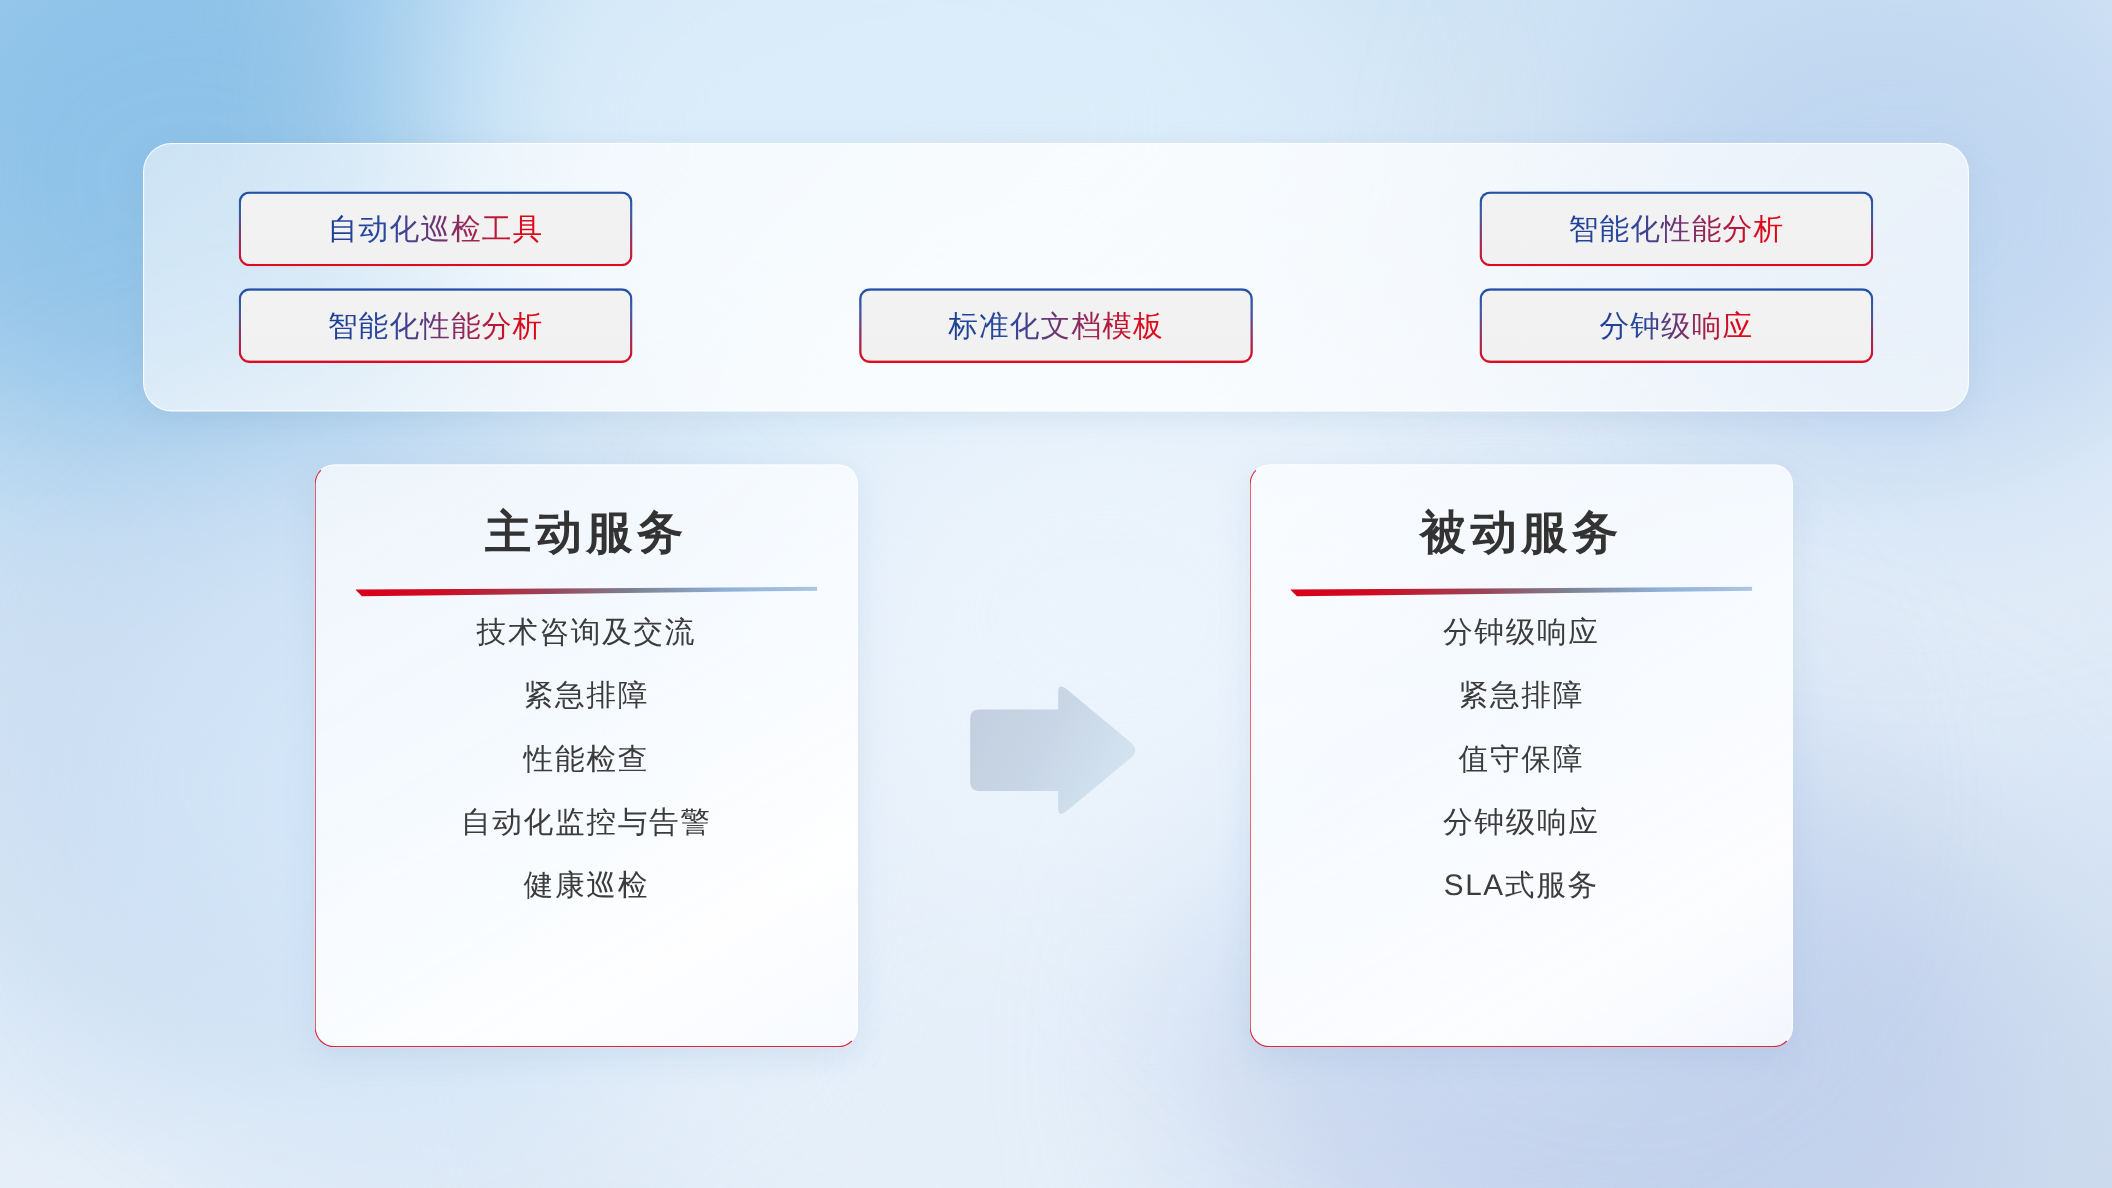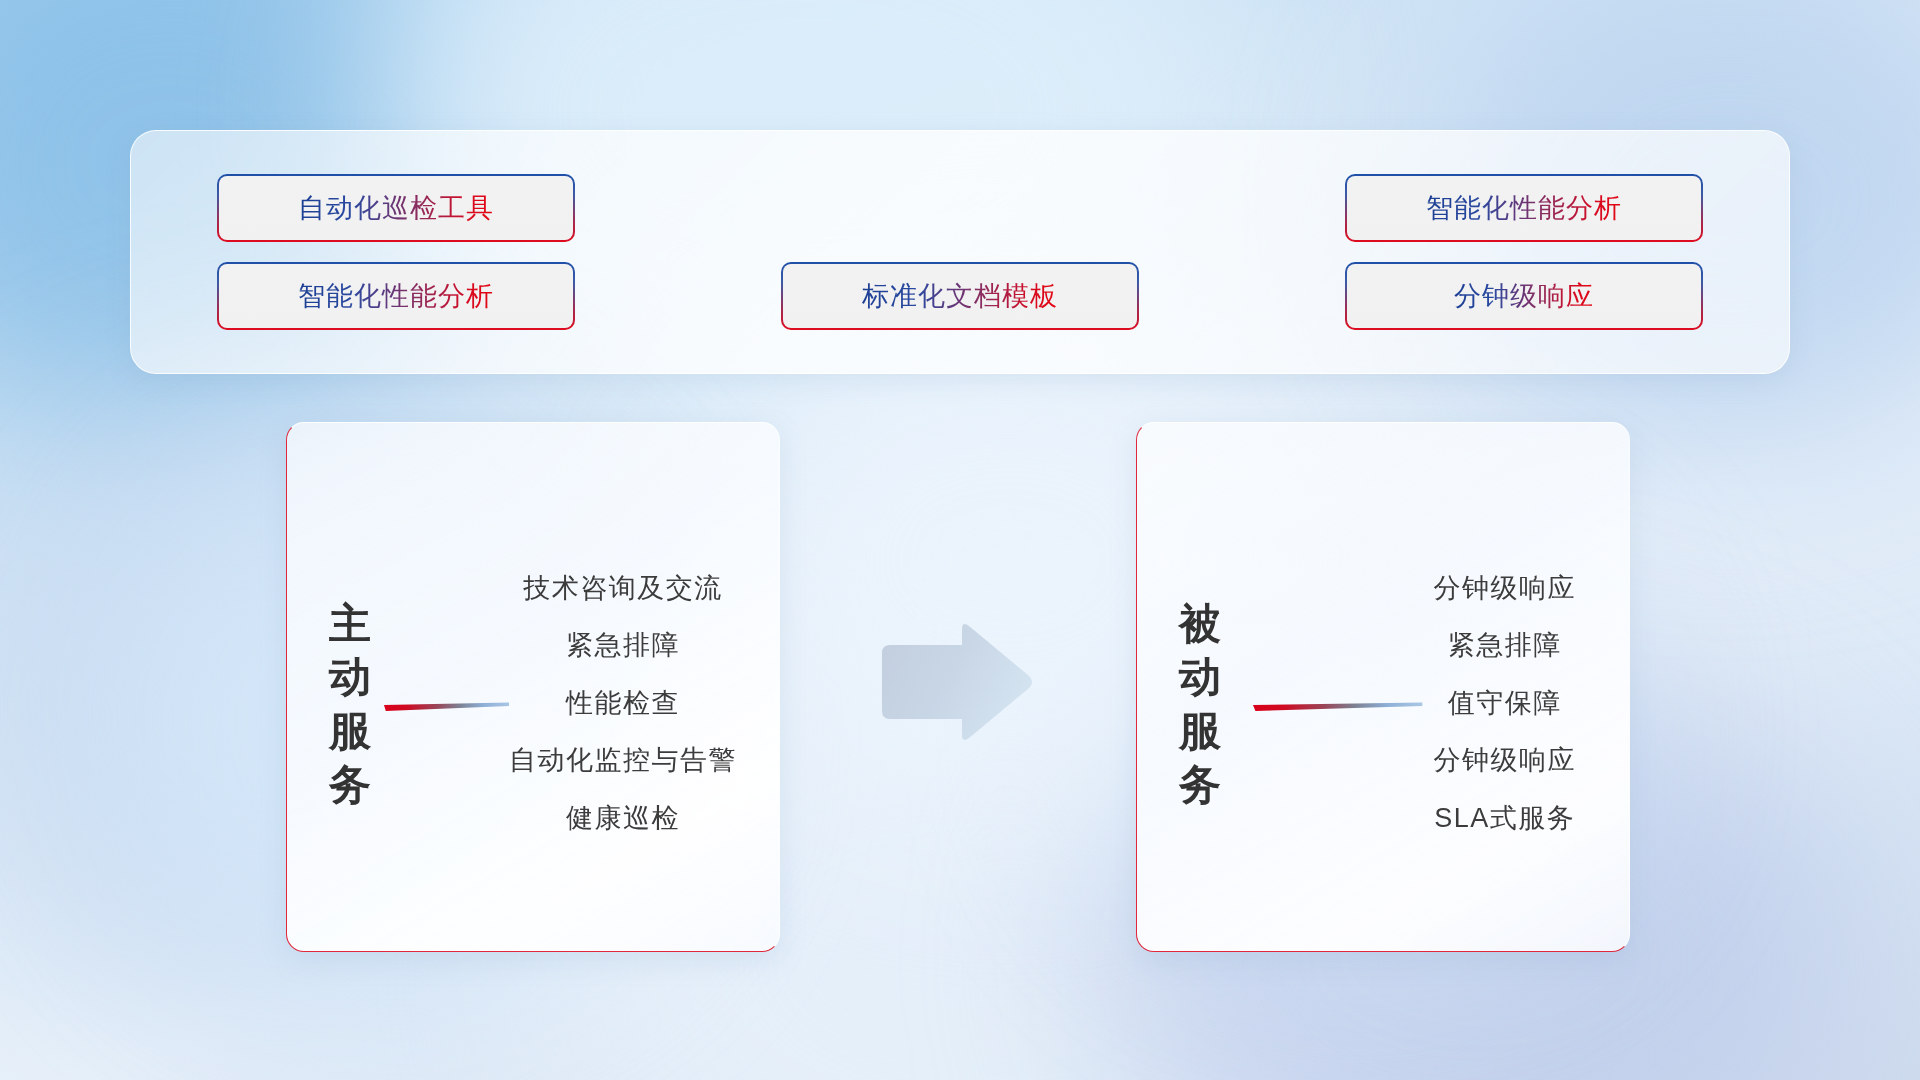--- a/index.html
+++ b/index.html
@@ -101,21 +101,21 @@
     height: 530px;
     border-radius: 18px;
     background: linear-gradient(150deg, rgba(255,255,255,0.68) 0%, rgba(248,251,255,0.90) 40%, rgba(255,255,255,0.95) 78%, rgba(249,251,255,0.88) 100%);
     border-top: 1px solid rgba(255,255,255,0.9);
     border-right: 1px solid rgba(255,255,255,0.55);
     border-left: 1.6px solid #e0273c;
     border-bottom: 1.6px solid #e0273c;
     box-shadow: 0 8px 28px rgba(120,155,195,0.16);
     padding: 30px 42px 0 42px;
     display: flex;
-    flex-direction: row;
+    flex-direction: column;
     align-items: center;
   }
   #card-proactive { left: 286px; }
   #card-reactive  { left: 1136px; }
 
   .card-title {
     font-size: 42px;
     font-weight: bold;
     color: #333333;
     letter-spacing: 4px;

